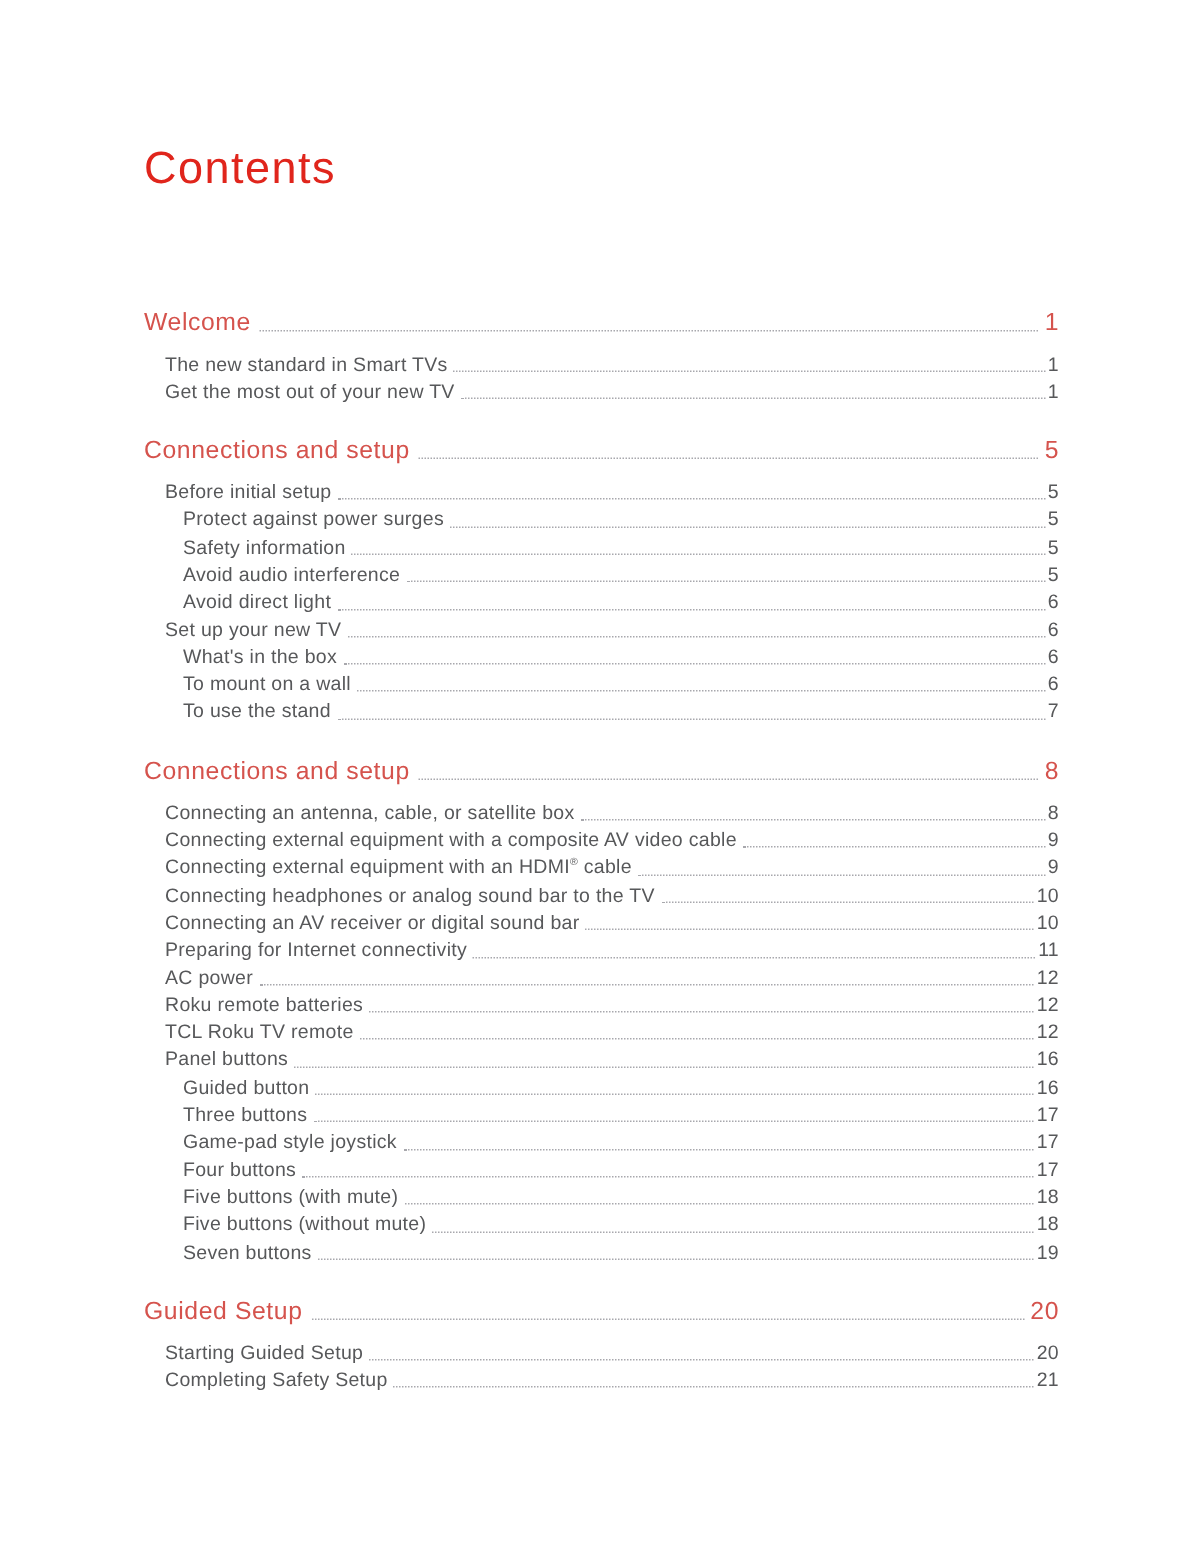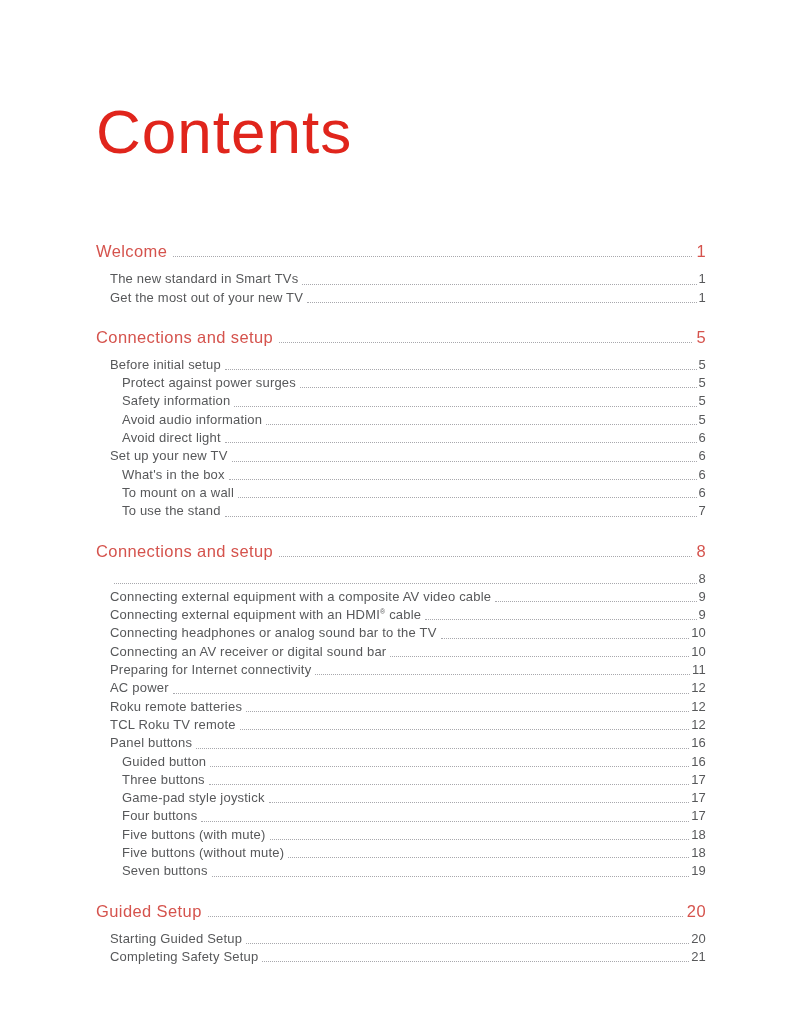--- a/index.html
+++ b/index.html
@@ -13,21 +13,21 @@
     overflow: hidden;
   }
   .page {
     position: relative;
     width: 800px;
     height: 1036px;
     background: #ffffff;
   }
   .doc-title {
     margin: 96px 0 0 96px;
-    font-size: 62px;
+    font-size: 30px;
     font-weight: 300;
     letter-spacing: 1px;
     line-height: 1.15;
     color: var(--title-red, #e0251c);
   }
   .toc {
     margin: 74px 112px 0 96px;
     width: 610px;
   }
   .toc-section + .toc-section { margin-top: 20px; }
@@ -118,21 +118,21 @@
     <span class="toc-page">5</span>
   </div>
 
   <div class="toc-row toc-item level-2">
     <span class="toc-label">Safety information</span>
     <span class="toc-leader"></span>
     <span class="toc-page">5</span>
   </div>
 
   <div class="toc-row toc-item level-2">
-    <span class="toc-label">Avoid audio information</span>
+    <span class="toc-label">Avoid audio interference</span>
     <span class="toc-leader"></span>
     <span class="toc-page">5</span>
   </div>
 
   <div class="toc-row toc-item level-2">
     <span class="toc-label">Avoid direct light</span>
     <span class="toc-leader"></span>
     <span class="toc-page">6</span>
   </div>
 
@@ -163,20 +163,21 @@
   </div>
 
   <div class="toc-section">
     <div class="toc-row section-heading">
       <span class="toc-label">Connections and setup</span>
       <span class="toc-leader"></span>
       <span class="toc-page">8</span>
     </div>
     <div class="section-items">
   <div class="toc-row toc-item level-1">
+    <span class="toc-label">Connecting an antenna, cable, or satellite box</span>
     <span class="toc-leader"></span>
     <span class="toc-page">8</span>
   </div>
 
   <div class="toc-row toc-item level-1">
     <span class="toc-label">Connecting external equipment with a composite AV video cable</span>
     <span class="toc-leader"></span>
     <span class="toc-page">9</span>
   </div>
 

